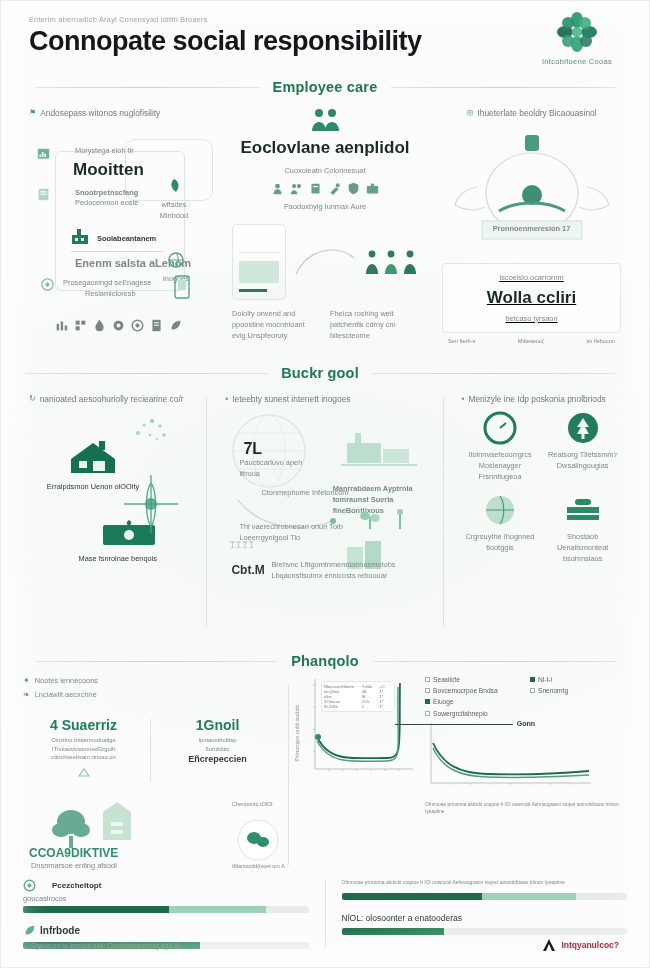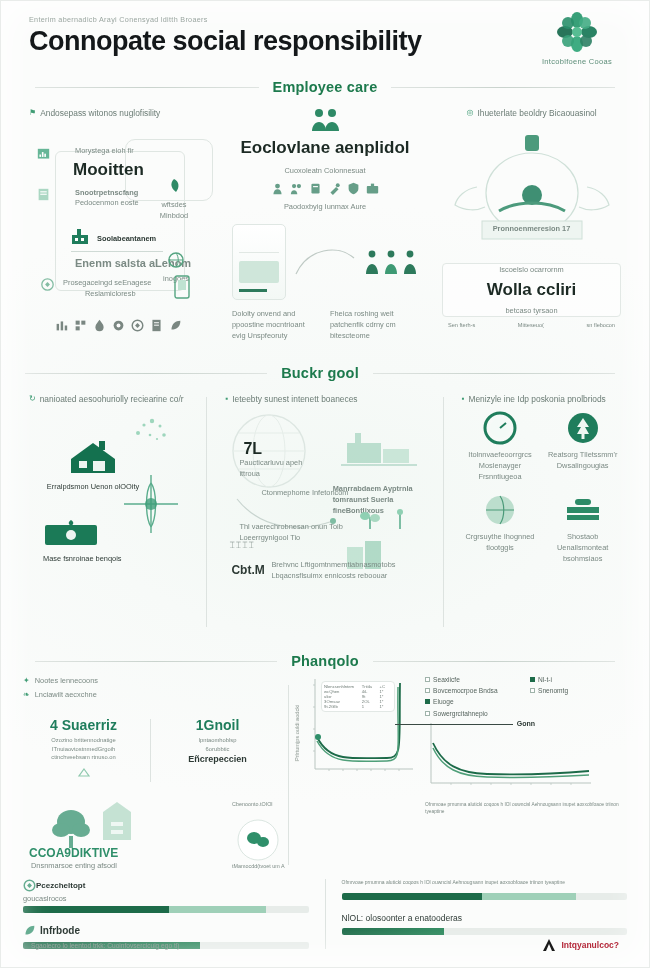--- a/index.html
+++ b/index.html
@@ -350,21 +350,21 @@
           <g fill="#2e8a66" opacity=".85">
             <rect x="78" y="10" width="14" height="16" rx="3"></rect>
             <circle cx="85" cy="70" r="10" fill="#1f7d5c"></circle>
             <path d="M52 86c10-6 22-8 33-8s23 2 33 8" stroke="#2e8a66" stroke-width="3" fill="none"></path>
           </g>
           <rect x="35" y="96" width="100" height="18" fill="#eef5f1" stroke="#cfe0d8"></rect>
         </svg>
         <div class="ft b" style="position:absolute; left:0; right:0; top:98px;">Pronnoenmeresion 17</div>
       </div>
 
-      <div class="card" style="padding:0 6px; margin-top:-12px;">
+      <div class="card" style="padding:8px 6px; margin-top:-12px;text-decoration:underline;">
         <div class="ft">Iscoelslo ocarrornm</div>
         <div class="ft xl" style="margin:2px 0;">Wolla ccliri</div>
         <div class="ft">betcaso tyrsaon</div>
       </div>
 
       <div style="display:flex; justify-content:space-between; padding:4px 6px 0;">
         <div class="ft" style="font-size:5.6px;">Sen fterh-s</div>
         <div class="ft" style="font-size:5.6px;">Mitteseuo(</div>
         <div class="ft" style="font-size:5.6px;">sn flebocon</div>
       </div>
@@ -387,21 +387,21 @@
       <div style="position:relative; height:185px;">
         <div style="position:absolute; left:10px; top:28px; text-align:center; width:108px;">
           <svg width="52" height="36" viewBox="0 0 52 36">
             <path d="M4 20L26 4l22 16v14H4z" fill="#14714f"></path>
             <rect x="12" y="22" width="8" height="7" fill="#eef5f1"></rect>
             <rect x="26" y="22" width="12" height="10" fill="#eef5f1"></rect>
             <rect x="32" y="2" width="6" height="9" fill="#14714f"></rect>
           </svg>
           <div class="ft dark" style="margin-top:2px;">Erralpdsmon Uenon olOOity</div>
         </div>
-        <div style="position:absolute; left:14px; top:108px; text-align:left; width:108px;">
+        <div style="position:absolute; left:20px; top:108px; text-align:right; width:108px;">
           <svg width="56" height="28" viewBox="0 0 56 28">
             <rect x="2" y="6" width="52" height="20" rx="2" fill="#1b7a57"></rect>
             <circle cx="28" cy="16" r="5" fill="#eef5f1"></circle>
             <path d="M28 1c3 2 3 4 0 6-3-2-3-4 0-6z" fill="#1b7a57"></path>
           </svg>
           <div class="ft dark" style="margin-top:2px;">Mase fsnroinae benqois</div>
         </div>
         <div style="position:absolute; right:18px; top:4px;">
           <svg width="40" height="34" viewBox="0 0 40 34">
             <g fill="#8fd0b3" opacity=".85">
@@ -425,21 +425,21 @@
           </svg>
         </div>
       </div>
     </div>
 
     <div class="vdiv"></div>
 
     <div class="panel" style="flex:1.25;">
       <div class="panel-head">
         <span class="dot-ic">▪</span>
-        <span>Ieteebty sunest intenett boaneces</span>
+        <span>Ieteebty sunest intenett inogoes</span>
       </div>
       <div style="position:relative; height:185px;">
         <svg width="96" height="86" viewBox="0 0 96 86" style="position:absolute;left:0;top:0;opacity:.5;">
           <circle cx="44" cy="40" r="36" fill="none" stroke="#c6d4ce" stroke-width="1.4"></circle>
           <ellipse cx="44" cy="40" rx="16" ry="36" fill="none" stroke="#d6e0db" stroke-width="1"></ellipse>
           <path d="M8 40h72M14 22h60M14 58h60" stroke="#d6e0db" stroke-width="1" fill="none"></path>
         </svg>
         <div class="ft xl" style="position:absolute; left:18px; top:26px; font-size:16px;">7L</div>
         <div class="ft" style="position:absolute; left:14px; top:46px; width:80px;">Paucticarluvu apeh ittroua</div>
 
@@ -695,21 +695,21 @@
           </div>
 
           <div class="ft" style="font-size:4.8px; margin-top:2px;">Ofmrvoae prnumna aluticki coqoos h IOl ouwncisl Aehnougsann inupet aoxxobfoaoe triinon tyeaptine</div>
         </div>
       </div>
     </div>
   </div>
 
   <div style="display:flex; padding:4px 22px 0; gap:16px;">
     <div style="flex:1;">
-      <div style="display:flex; align-items:center; gap:0;">
+      <div style="display:flex; align-items:center; gap:16px;">
         <svg class="mini" viewBox="0 0 16 16">
             <circle cx="8" cy="8" r="6.5" fill="none" stroke="#2f8f6a" stroke-width="1.8"></circle>
             <path d="M5 8l3-3 3 3-3 3z" fill="#2f8f6a"></path>
           </svg>
         <span class="ft dark b" style="font-size:8px;">Pcezcheltopt</span>
       </div>
       <div class="ft" style="margin:1px 0 2px;">goucaslrocos</div>
       <div class="bar-track">
           <div class="bar-fill light" style="width:85%;"></div>
         </div>

